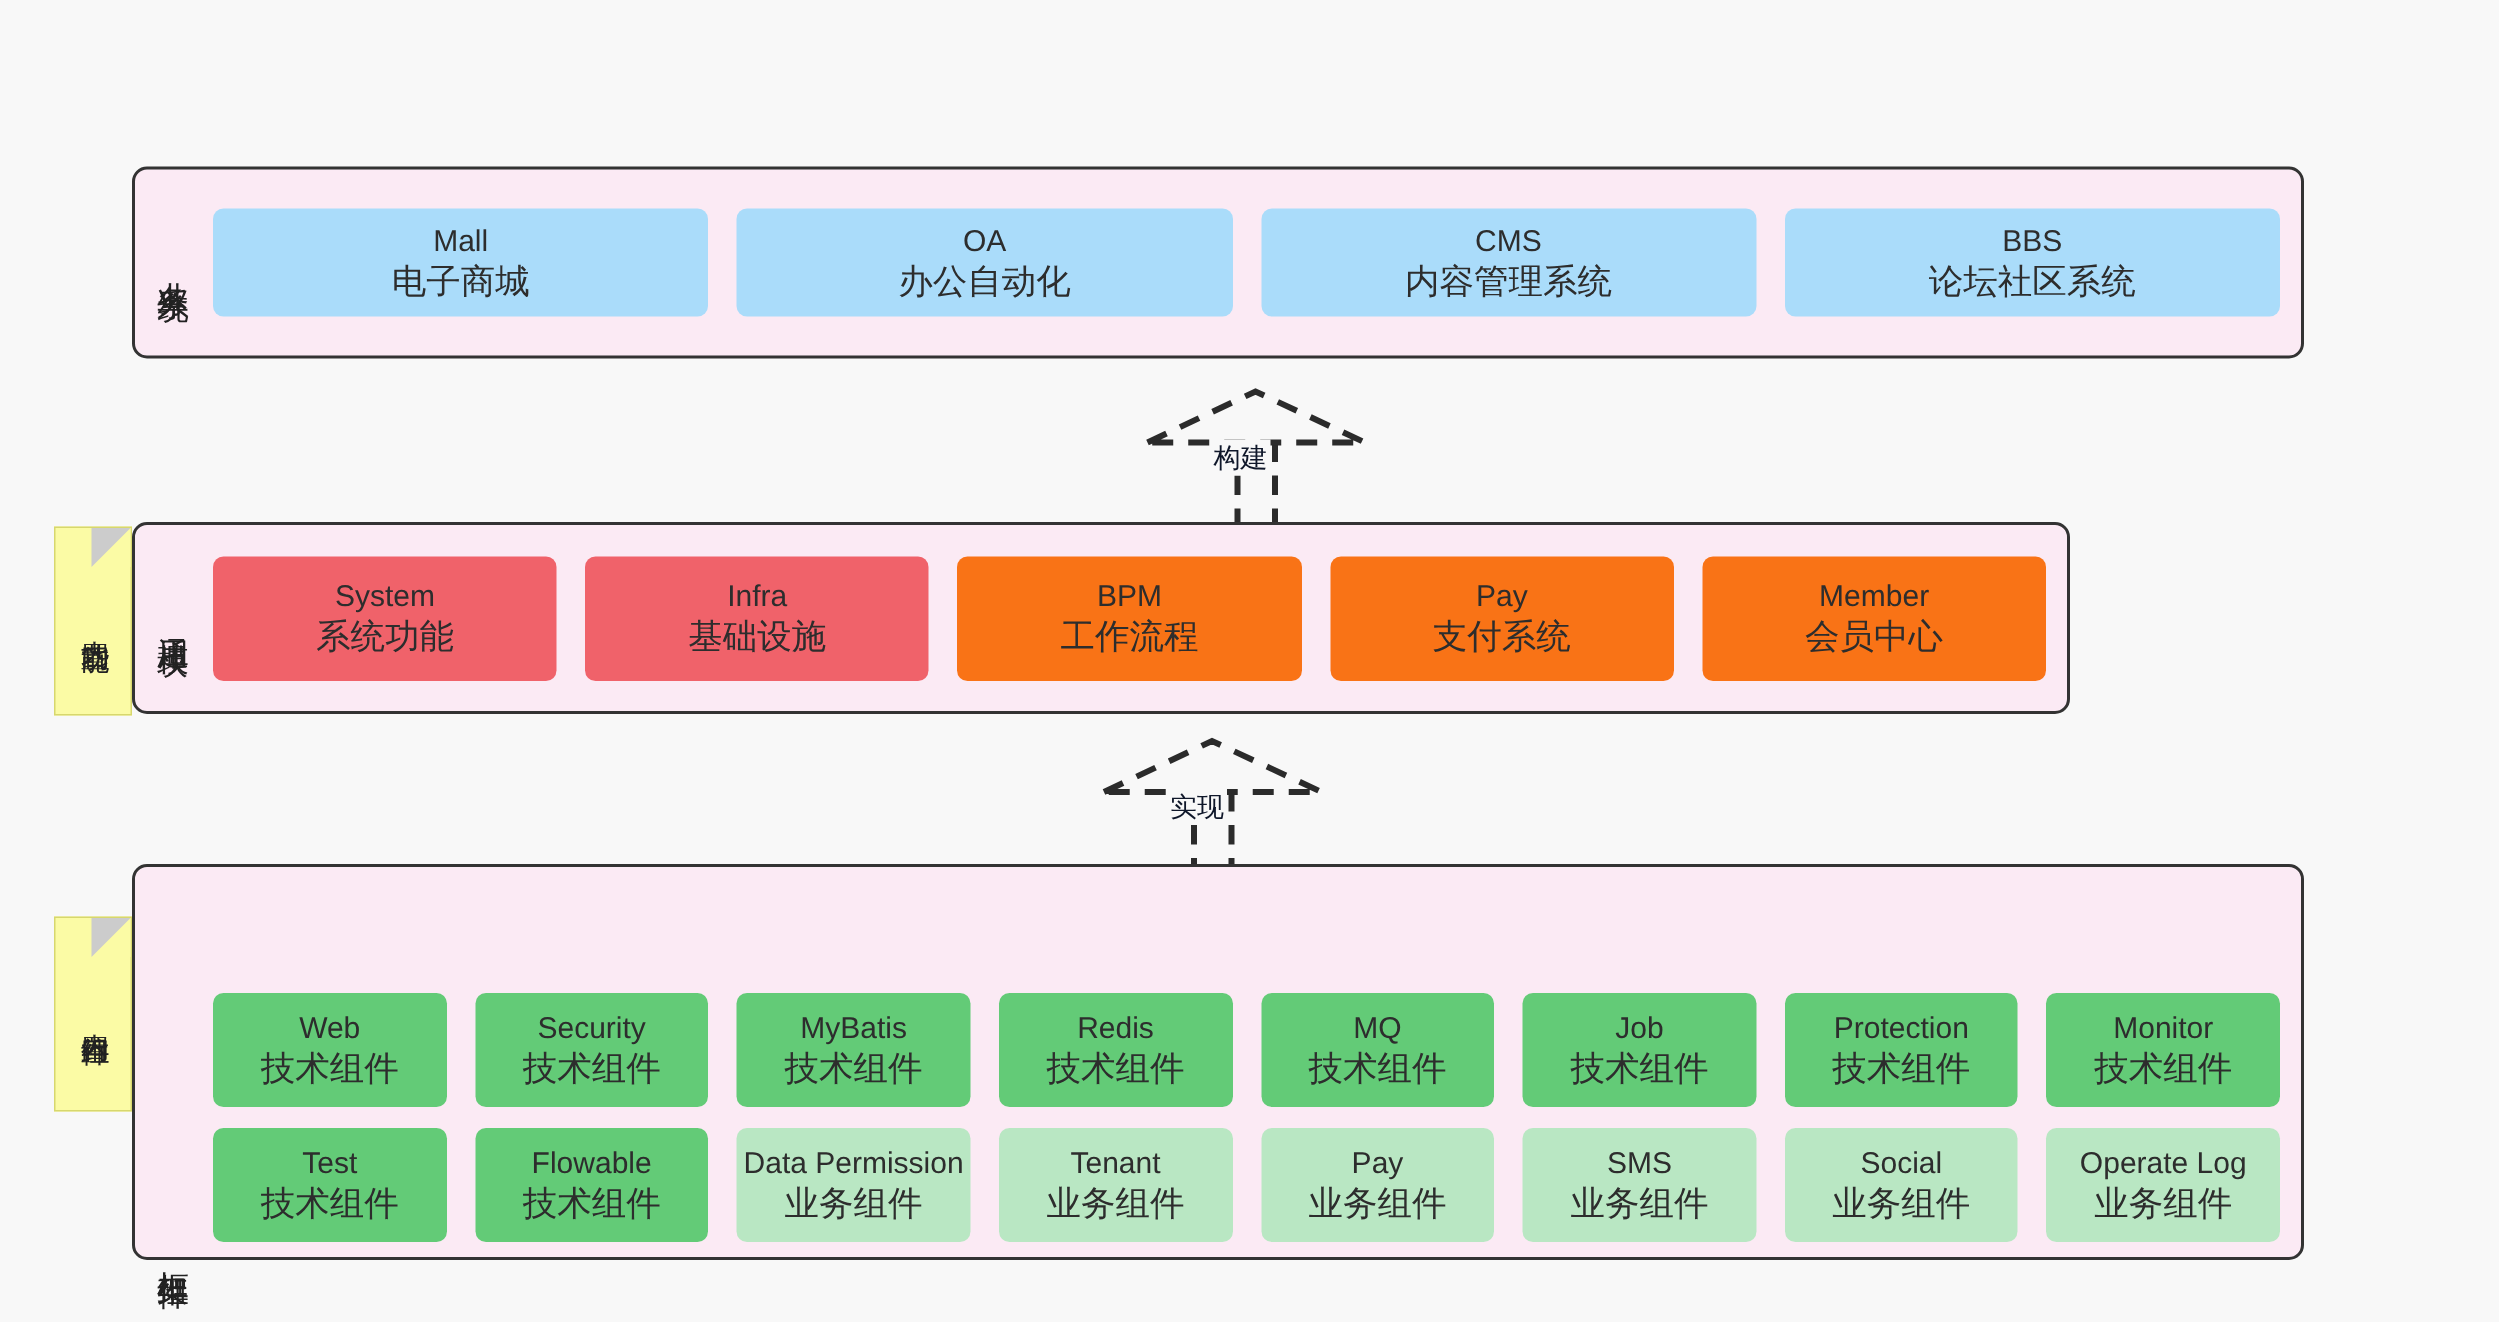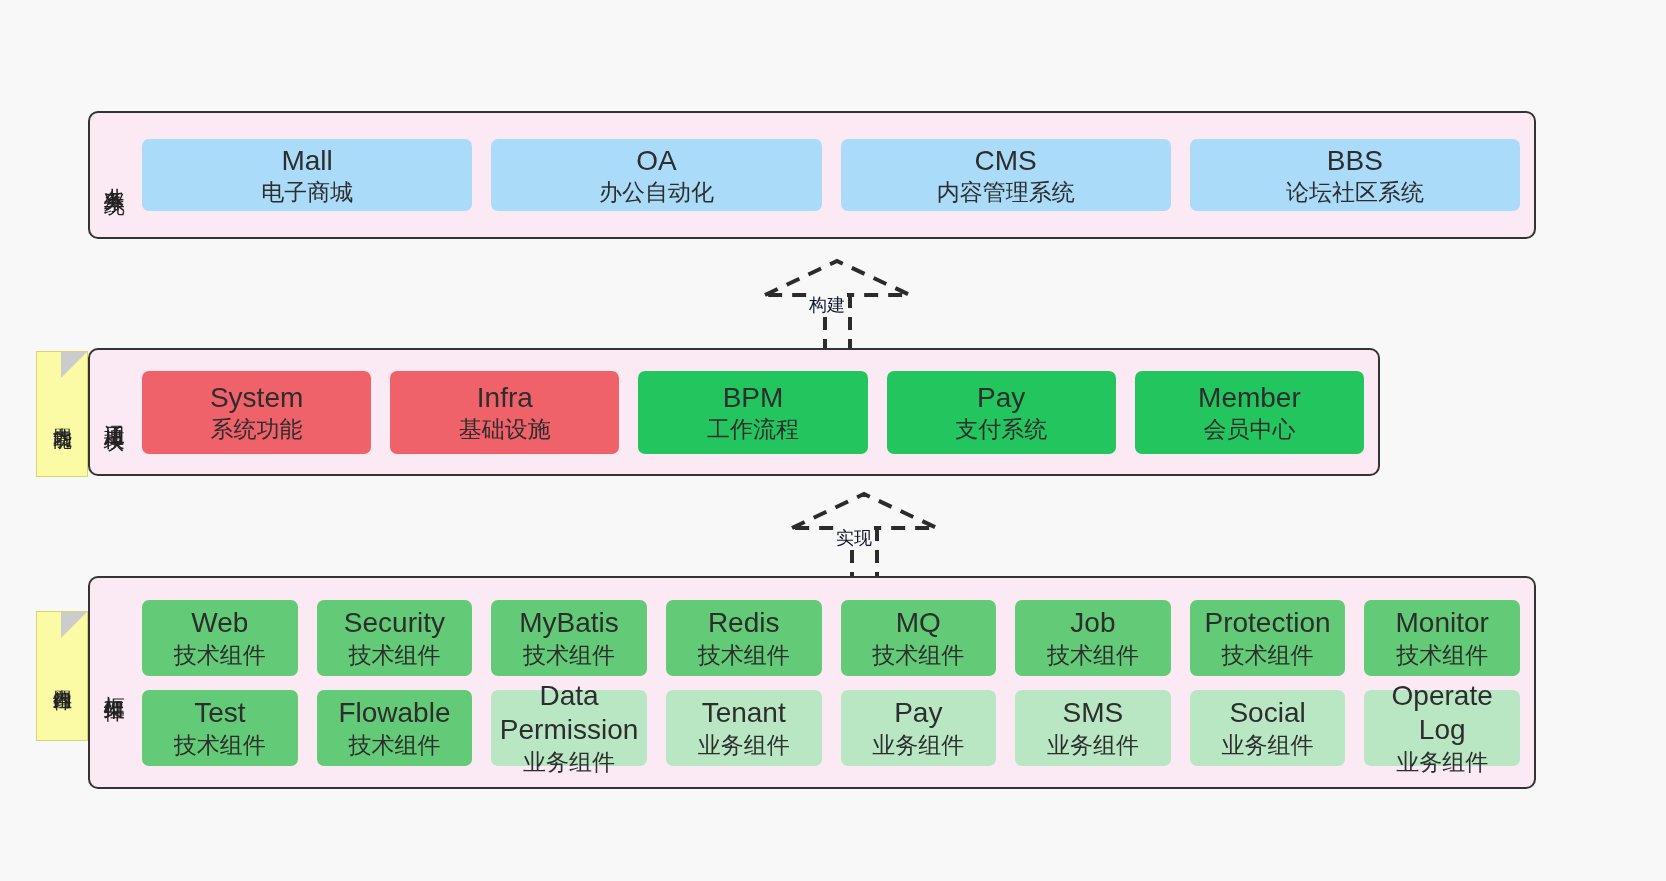--- a/index.html
+++ b/index.html
@@ -61,33 +61,33 @@
     display: flex;
     flex-direction: column;
     align-items: center;
     justify-content: center;
     text-align: center;
     color: #2d2d2d;
     line-height: 1.22;
     padding: 6px 4px;
     user-select: none;
   }
-  .card .t1 { font-size: 28px; }
+  .card .t1 { font-size: 20px; }
   .card .t2 { font-size: 23px; }
 
   .c-blue      { background: #aadcfa; }
   .c-red       { background: #f0626a; }
-  .c-pink      { background: #22c55e; }
+  .c-pink      { background: #f97316; }
   .c-green     { background: #63cb77; }
   .c-greenlite { background: #b9e7c3; }
 
   
   #layer-business { left: 88px;  top: 111px; width: 1448px; height: 128px; }
   #layer-common   { left: 88px;  top: 348px; width: 1292px; height: 128px; }
-  #layer-framework{ left: 88px;  top: 576px; width: 1448px; height: 213px; }
+  #layer-framework{ left: 88px;  top: 576px; width: 1448px; height: 264px; align-items: flex-end; }
 
   #layer-business  .card { height: 72px; }
   #layer-common    .card { height: 83px; }
   #layer-framework .card { height: 76px; }
 
   
   .note {
     position: absolute;
     width: 52px;
     background: #fbfba5;
@@ -121,21 +121,21 @@
     position: absolute;
     font-size: 18px;
     color: #0f172a;
     background: #f8f8f8;
     padding: 0 2px;
     white-space: nowrap;
     user-select: none;
   }
   #conn-build  { left: 745px; top: 255px; width: 190px; height: 95px; }
   #conn-build  .clabel { left: 62px; top: 38px; }
-  #conn-impl   { left: 772px; top: 488px; width: 190px; height: 95px; text-align: center; }
+  #conn-impl   { left: 716px; top: 488px; width: 190px; height: 95px; text-align: center; }
   #conn-impl   .clabel { left: 62px; top: 38px; }
 </style>
 </head>
 <body>
 
 <div id="canvas">
 
   <div class="layer" id="layer-business">
     <div class="layer-title">业务系统</div>
     <div class="layer-body">

